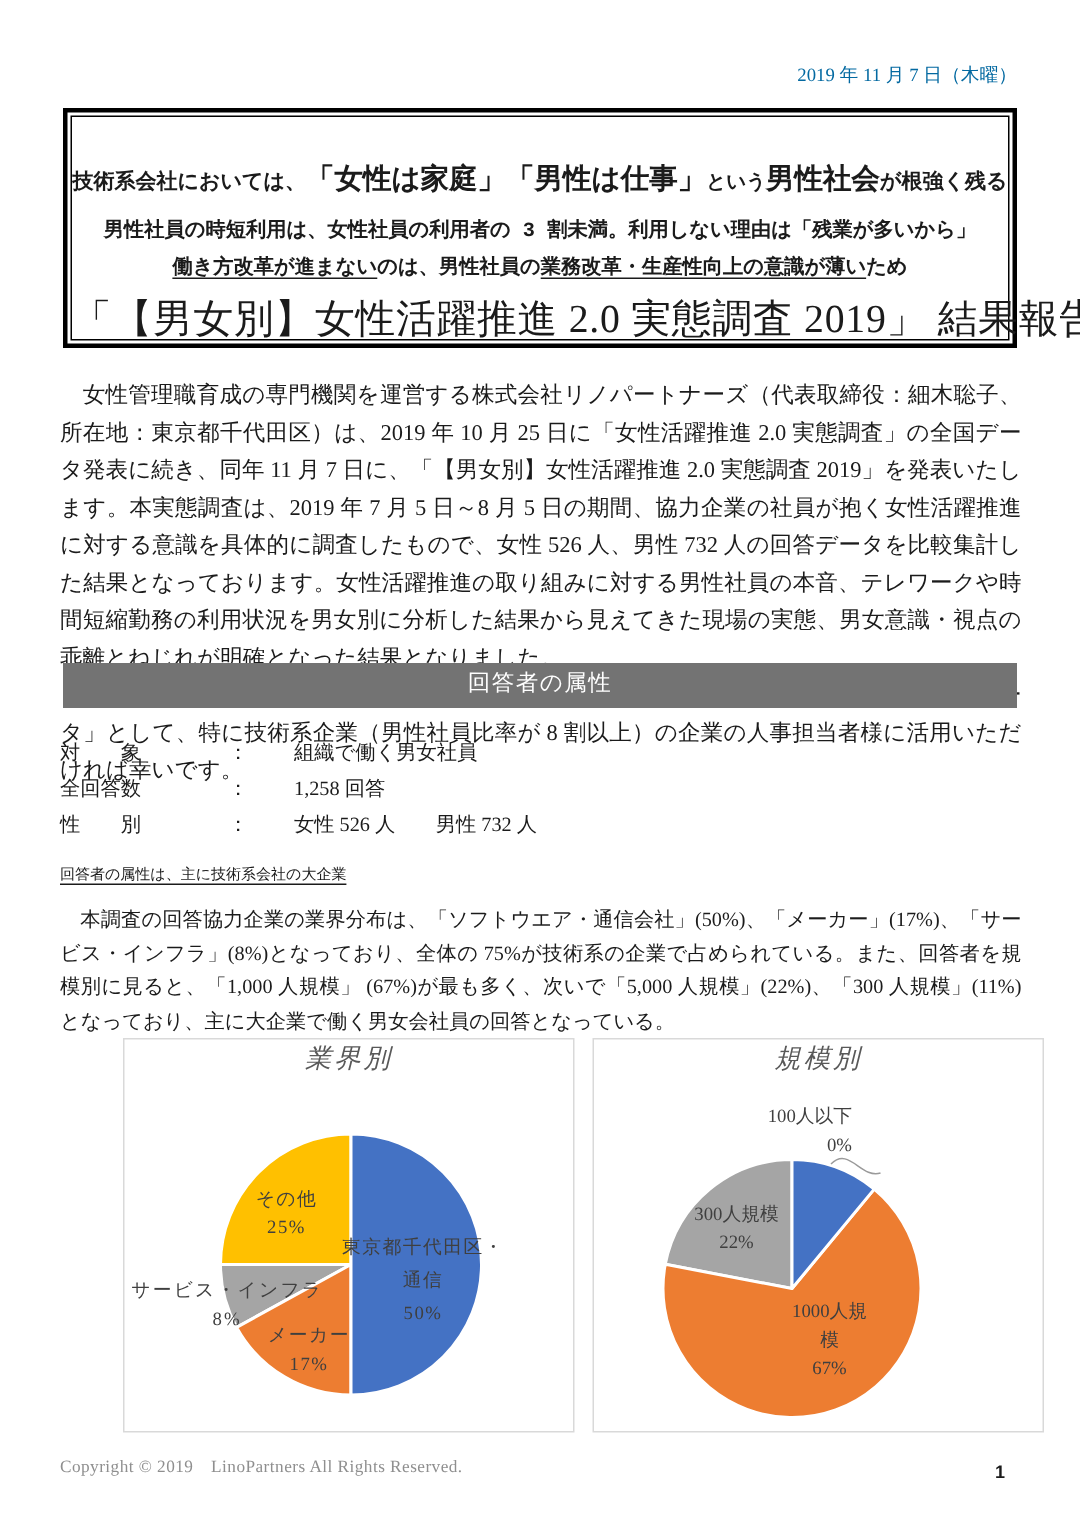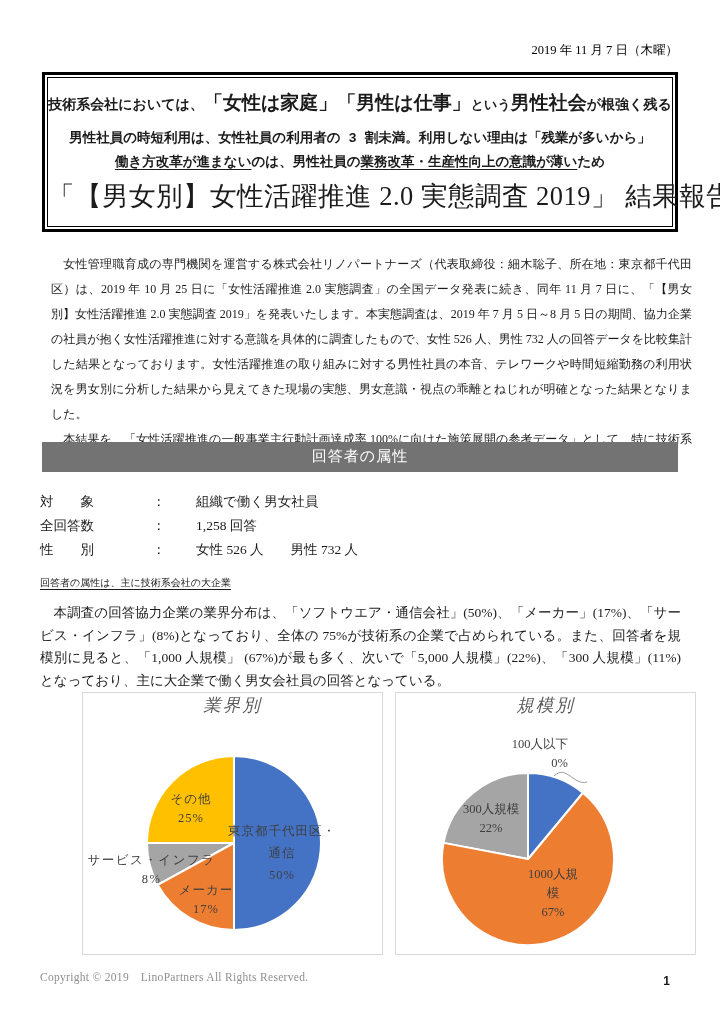--- a/index.html
+++ b/index.html
@@ -1,35 +1,35 @@
 <!DOCTYPE html>
 <html><head>
 <meta charset="utf-8">
 <style>
   * { margin:0; padding:0; box-sizing:border-box; }
   html,body { background:#ffffff; }
   .page {
     position:relative; width:720px; height:1019px; background:#ffffff;
     font-family:"Liberation Serif","DejaVu Serif",serif; color:#1b1b1b; overflow:hidden;
   }
-  .date { position:absolute; top:42px; right:42px; font-size:12.5px; color:#000000; }
+  .date { position:absolute; top:42px; right:42px; font-size:12.5px; color:#0369a1; }
 
   
   .headline-box { position:absolute; top:72px; left:42px; width:636px; height:160px; border:3px solid #000; background:#fff; }
-  .headline-inner { margin:2px; height:calc(100% - 4px); border:1px solid #000; text-align:center; padding-top:13px; }
+  .headline-inner { margin:2px; height:calc(100% - 4px); border:1px solid #000; text-align:center; padding-top:30px; }
   .h-line1 { font-family:"Liberation Sans","DejaVu Sans",sans-serif; font-weight:bold; line-height:24px; white-space:nowrap; }
   .h-s  { font-size:14px; }
   .h-b  { font-size:19px; }
   .h-xs { font-size:13px; }
   .h-line2 { margin-top:12px; font-family:Liberation Mono, monospace; font-weight:bold; font-size:13.5px; line-height:19px; white-space:nowrap; }
   .h-line3 { margin-top:4px; font-family:"Liberation Sans","DejaVu Sans",sans-serif; font-weight:bold; font-size:13.5px; line-height:19px; white-space:nowrap; }
   .h-u { text-decoration:underline; text-underline-offset:3px; text-decoration-thickness:1px;text-align:right; }
   .h-title { margin-top:7px; font-size:26.5px; line-height:36px; font-weight:400; white-space:nowrap; letter-spacing:0.5px; }
 
-  .intro { position:absolute; top:252px; left:51px; width:641px; font-size:12px; line-height:25px; text-align:justify; }
+  .intro { position:absolute; top:252px; left:40px; width:641px; font-size:15px; line-height:25px; text-align:justify; }
   .intro p { margin:0; }
 
   .section-bar { position:absolute; top:442px; left:42px; width:636px; height:30px; background:#737373; color:#fff;
     font-size:15px; line-height:29px; text-align:center; letter-spacing:1px; }
 
   .attrs { position:absolute; top:490px; left:40px; width:500px; font-size:13.5px; }
   .attr-row { display:flex; height:24px; align-items:center; }
   .attr-label { width:112px; }
   .attr-colon { width:44px; }
 

